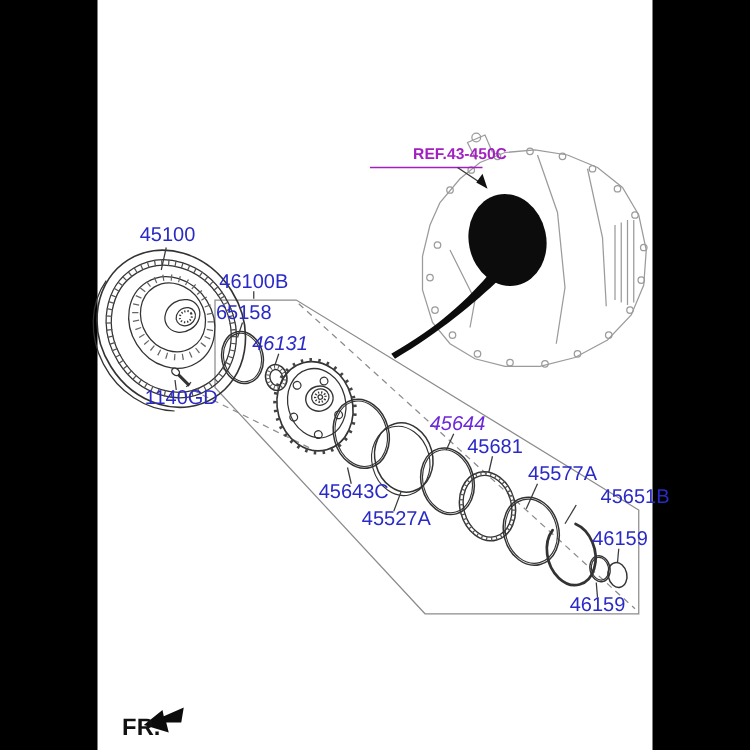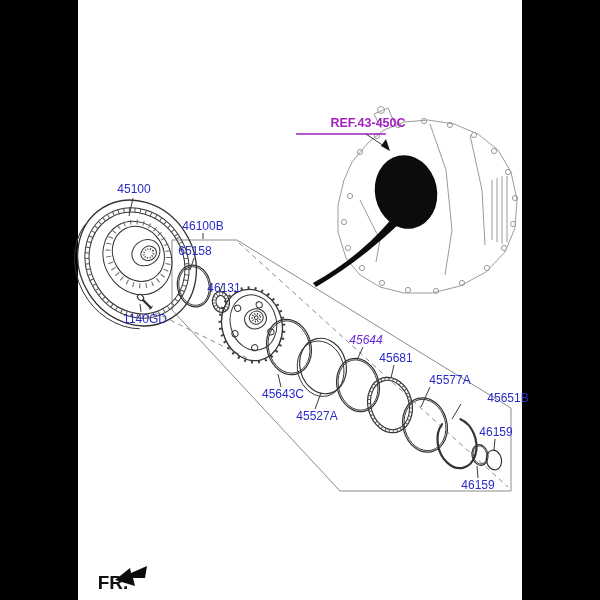--- a/index.html
+++ b/index.html
@@ -1,20 +1,20 @@
 <!DOCTYPE html>
 <html><head>
 <meta charset="utf-8">
 <title>Parts Diagram</title>
 <style>
   html,body{margin:0;padding:0;background:#ffffff;}
   #stage{position:relative;width:600px;height:600px;overflow:hidden;
          font-family:"Liberation Sans","DejaVu Sans",sans-serif;}
   #stage svg{position:absolute;left:0;top:0;}
-  .lbl{position:absolute;transform:translate(-50%,-50%);font-size:12px;
+  .lbl{position:absolute;transform:translate(-50%,-50%);font-size:16px;
        letter-spacing:0px;white-space:nowrap;cursor:pointer;}
   .ref-lbl{position:absolute;transform:translate(-50%,-50%);font-size:12.5px;
        font-weight:bold;white-space:nowrap;cursor:pointer;}
   .fr{position:absolute;transform:translate(-50%,-50%);font-size:19px;
       font-weight:bold;color:#111;}
 </style>
 </head>
 <body>
 
 <div id="stage">
@@ -168,21 +168,21 @@
     <line x1="366" y1="134" x2="387" y2="148" stroke="#3a3a3a" stroke-width="1"></line>
     <polygon points="390,151 381,146 386,139" fill="#111111"></polygon>
   </g>
 
   <polygon points="115,580 130,568 131,573 147,566 145,578 133,578 135,586" fill="#0c0c0c"></polygon>
 </svg>
 
   <span class="lbl" style="left: 134px; top: 189px; color: rgb(42, 42, 198);">45100</span>
   <span class="lbl" style="left: 203px; top: 226px; color: rgb(42, 42, 198);">46100B</span>
   <span class="lbl" style="left: 195px; top: 251px; color: rgb(42, 42, 198);">65158</span>
-  <span class="lbl" style="left: 224px; top: 288px; color: rgb(42, 42, 198);">46131</span>
+  <span class="lbl" style="left: 224px; top: 276px; color: rgb(42, 42, 198); font-style: italic;">46131</span>
   <span class="lbl" style="left: 145px; top: 319px; color: rgb(42, 42, 198);">1140GD</span>
   <span class="lbl" style="left: 283px; top: 394px; color: rgb(42, 42, 198);">45643C</span>
   <span class="lbl" style="left: 317px; top: 416px; color: rgb(42, 42, 198);">45527A</span>
   <span class="lbl" style="left: 366px; top: 340px; color: #6d28d9; font-style: italic;">45644</span>
   <span class="lbl" style="left: 396px; top: 358px; color: rgb(42, 42, 198); text-align: center;">45681</span>
   <span class="lbl" style="left: 432px; top: 380px; color: rgb(42, 42, 198); margin-left: 18px;">45577A</span>
   <span class="lbl" style="left: 464px; top: 398px; color: rgb(42, 42, 198); margin-left: 44px;">45651B</span>
   <span class="lbl" style="left: 496px; top: 432px; color: rgb(42, 42, 198);">46159</span>
   <span class="lbl" style="left: 478px; top: 485px; color: rgb(42, 42, 198);">46159</span>
   <span class="ref-lbl" style="left: 341px; top: 123px; color: rgb(162, 31, 192); margin-left: 27px;">REF.43-450C</span>

